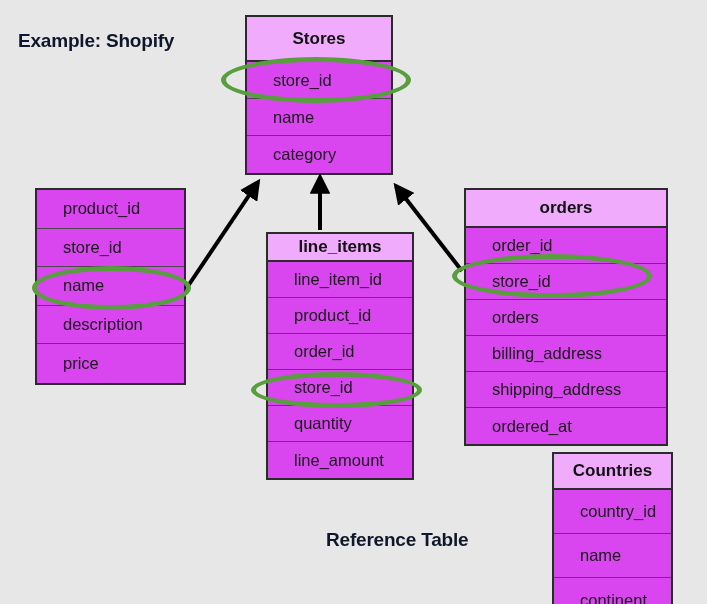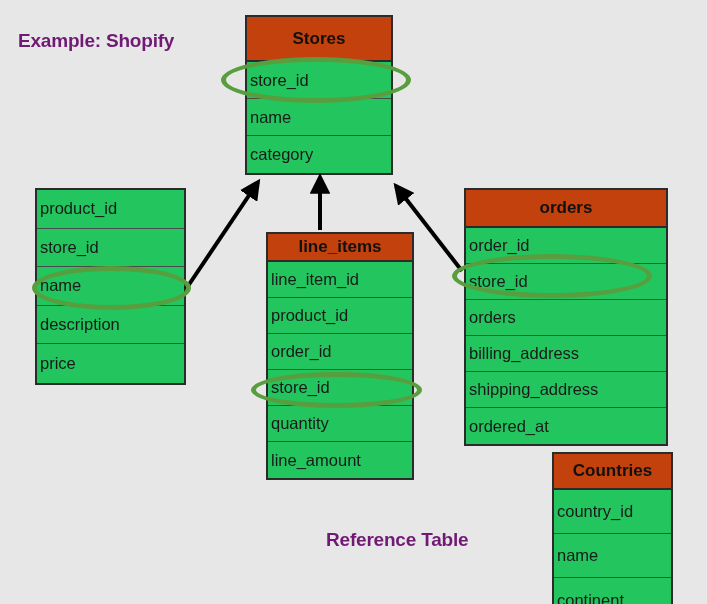--- a/index.html
+++ b/index.html
@@ -19,21 +19,21 @@
     position: absolute;
     left: 0; top: 0;
     width: 707px;
     height: 604px;
   }
   
   .slide-label {
     position: absolute;
     font-weight: bold;
     font-size: 19px;
-    color: #701a75;
+    color: #0f172a;
     letter-spacing: -0.2px;
     white-space: nowrap;
     text-align: right;
   }
   #title-example-shopify { left: 18px; top: 30px; }
   #label-reference-table { left: 326px; top: 529px; }
 
   
   .entity-table {
     position: absolute;
@@ -45,31 +45,31 @@
   .entity-title {
     font-weight: bold;
     font-size: 17px;
     color: #111111;
     text-align: center;
     box-sizing: border-box;
     border-bottom: 2px solid #2b2b2b;
     display: flex;
     align-items: center;
     justify-content: center;
-    background: #c2410c;
+    background: #f0abfc;
   }
   .entity-field {
     font-size: 16.5px;
     color: #1a1a1a;
     box-sizing: border-box;
     border-bottom: 1.5px solid #4a4a4a;
     display: flex;
     align-items: center;
-    padding-left: 3px;
-    background: #22c55e;
+    padding-left: 26px;
+    background: #d946ef;
   }
   .entity-field:last-child { border-bottom: none; }
 
   
   #table-stores      { left: 245px; top: 15px;  width: 148px; }
   #table-stores .entity-title { height: 45px; }
   #table-stores .entity-field { height: 37px; }
 
   #table-products    { left: 35px;  top: 188px; width: 151px; }
   #table-products .entity-title { height: 40px; }

